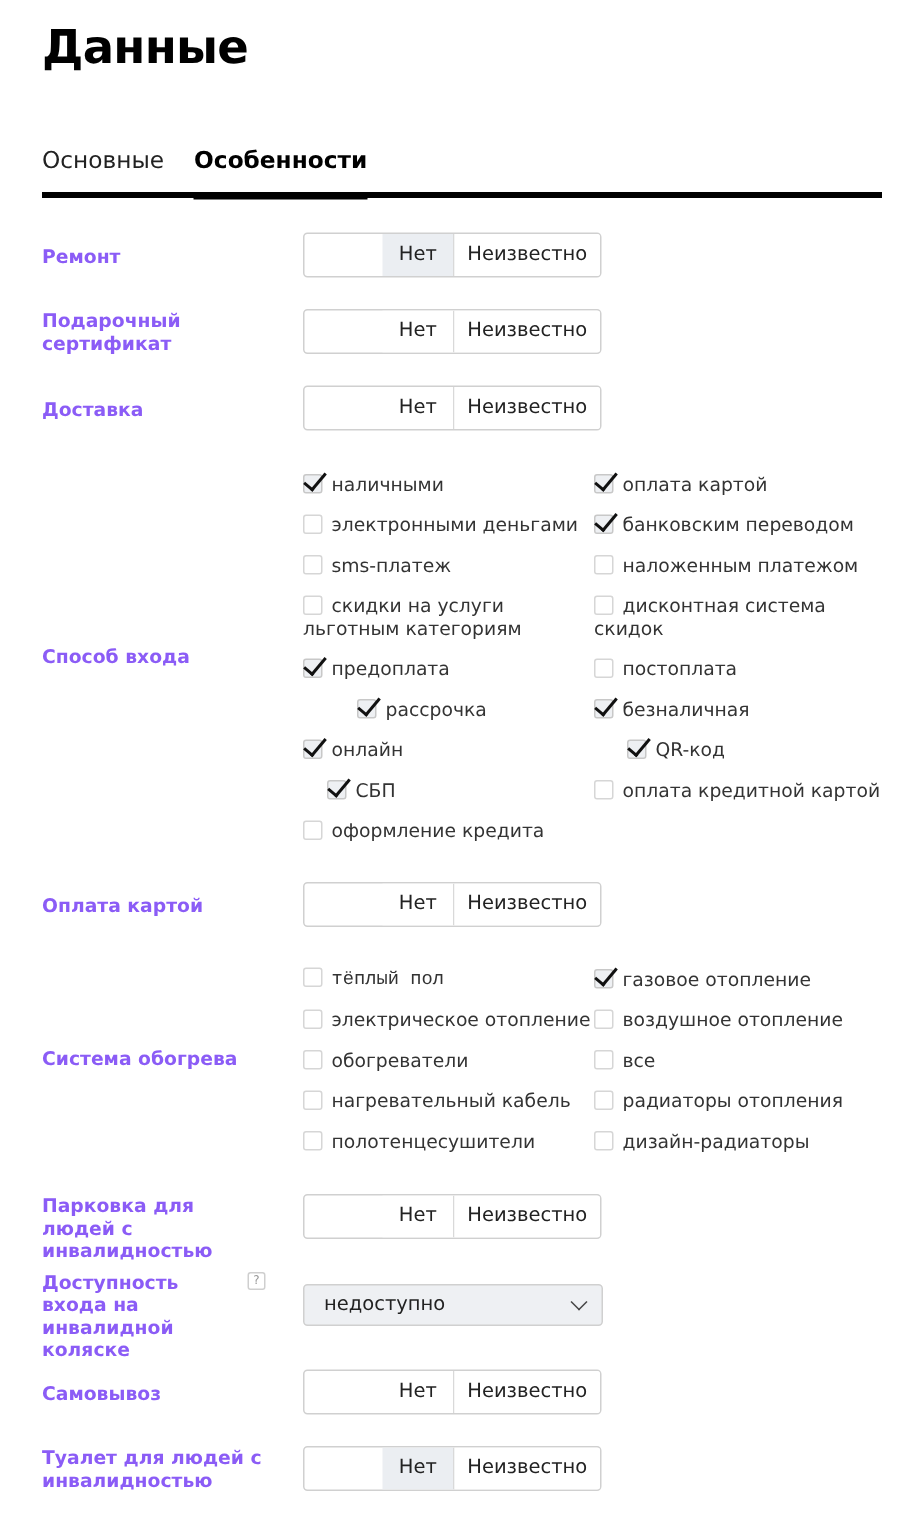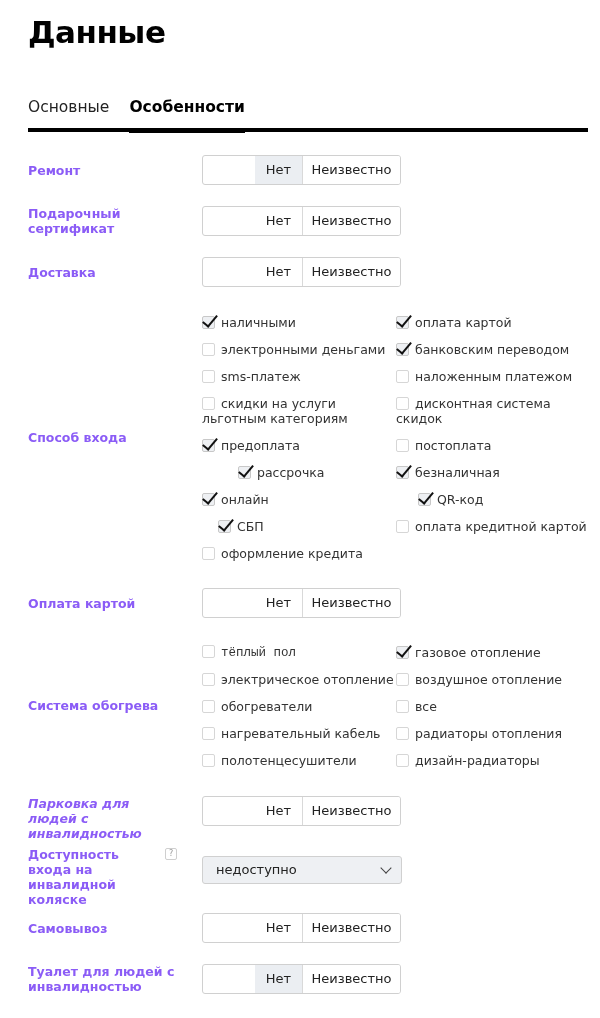--- a/index.html
+++ b/index.html
@@ -157,21 +157,21 @@
     <div class="cb" style="left:0; top:55px;"><span class="box"></span><span>обогреватели</span></div>
     <div class="cb" style="left:194px; top:55px;"><span class="box"></span><span>все</span></div>
     <div class="cb" style="left:0; top:82px;"><span class="box"></span><span>нагревательный кабель</span></div>
     <div class="cb" style="left:194px; top:82px;"><span class="box"></span><span>радиаторы отопления</span></div>
     <div class="cb" style="left:0; top:109px;"><span class="box"></span><span>полотенцесушители</span></div>
     <div class="cb" style="left:194px; top:109px;"><span class="box"></span><span>дизайн-радиаторы</span></div>
   </div>
 </div>
 
 <div class="row" style="top:796px;">
-  <div class="row-label" style="top:0px;font-style:italic;">Парковка для людей с инвалидностью</div>
+  <div class="row-label" style="top:0px;">Парковка для людей с инвалидностью</div>
   <div class="seg" style="top:0;">
     <div class="seg-btn w1 selected">Есть</div>
     <div class="seg-btn w2">Нет</div>
     <div class="seg-btn w3">Неизвестно</div>
   </div>
 </div>
 
 <div class="row" style="top:847px;">
   <div class="row-label" style="top:0px; width:125px;">Доступность входа на инвалидной коляске</div>
   <div class="help" style="top:1px;">?</div>

